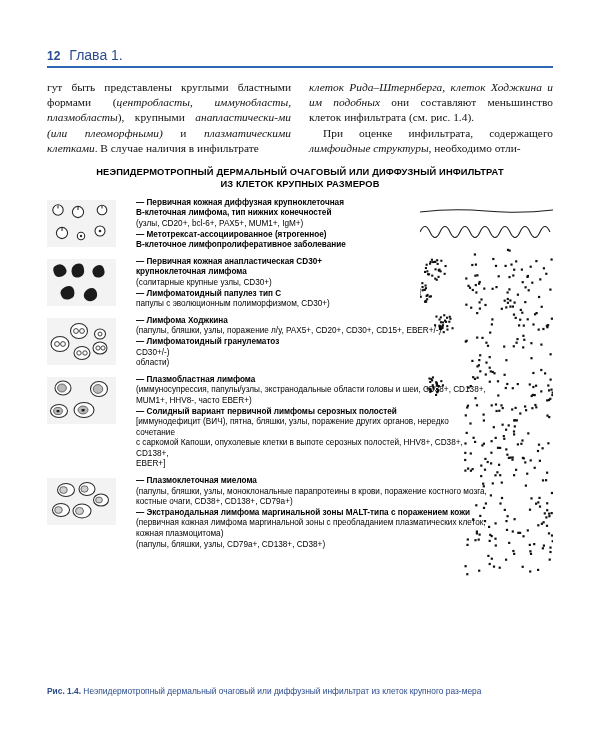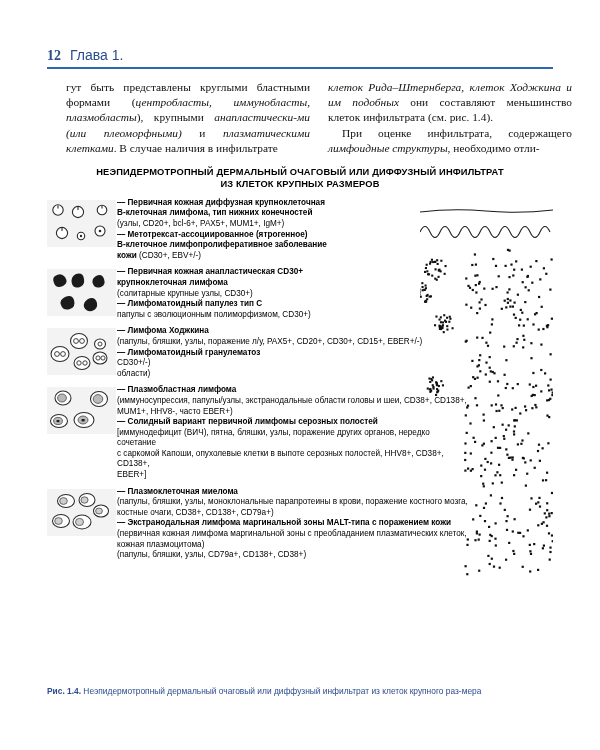--- a/index.html
+++ b/index.html
@@ -12,36 +12,36 @@
     position:relative;
   }
   .page{position:relative;width:600px;height:750px;}
 
   
   .header{
     position:absolute;left:47px;top:47px;width:506px;
   }
   .header-row{display:flex;align-items:baseline;gap:9px;}
   .pagenum{
-    font-family:Liberation Serif, serif;
-    font-weight:bold;font-size:14px;color:#2b4c8c;
+    font-family:Liberation Sans, sans-serif;
+    font-weight:bold;font-size:12px;color:#2b4c8c;
     letter-spacing:0px;
   }
   .chaptitle{
     font-family:"Liberation Sans", sans-serif;
     font-size:14px;color:#2b4c8c;
   }
   .header-rule{
     margin-top:3px;height:1.6px;background:#2f66b3;width:506px;
   }
 
   
   .bodytext{
     position:absolute;left:47px;top:80px;width:506px;
-    display:flex;gap:18px;margin-left:19px;
+    display:flex;gap:18px;
   }
   .col{
     width:244px;
     font-family:"Liberation Serif", serif;
     font-size:11.4px;
     line-height:15.2px;
     text-align:justify;
     color:#111;
   }
   .col p{margin:0;}
@@ -70,21 +70,21 @@
     position:absolute;right:0;top:0;width:133px;height:440px;
     overflow:hidden;
   }
   .histo svg{display:block;}
 
   
   .block{
     position:relative;
     display:flex;
     align-items:flex-start;
-    gap:1px;
+    gap:20px;
     margin-bottom:6px;
   }
   .cellbox{
     flex:0 0 auto;
     width:69px;height:47px;
     border:0;
     position:relative;
     margin-top:2px;
   }
   .cellbox svg{display:block;}
@@ -606,21 +606,20 @@
                 <path d="M15 28 v3"></path>
             </g>
           </svg>
         </div>
         <div class="txt">
             <span class="ln"><span class="b">— Первичная кожная диффузная крупноклеточная</span></span>
             <span class="ln"><span class="b">В-клеточная лимфома, тип нижних конечностей</span></span>
             <span class="ln"><span>(узлы, CD20+, bcl-6+, PAX5+, MUM1+, IgM+)</span></span>
             <span class="ln"><span class="b">— Метотрексат-ассоциированное (ятрогенное)</span></span>
             <span class="ln"><span class="b">В-клеточное лимфопролиферативное заболевание</span></span>
-            <span class="ln"><span class="b">кожи</span><span> (CD30+, EBV+/-)</span></span>
           </div>
       </div>
 
       <div class="block w-narrow">
         <div class="cellbox">
           <svg width="69" height="47" viewBox="0 0 69 47" xmlns="http://www.w3.org/2000/svg">
             <rect x="0" y="0" width="69" height="47" fill="#f3f3f3"></rect>
             <g fill="#1b1b1b">
               <path d="M8 7 q6 -4 10 1 q4 6 -2 9 q-7 3 -9 -3 q-2 -5 1 -7z"></path>
               <path d="M29 5 q7 -2 8 5 q1 6 -4 8 q-6 2 -8 -3 q-2 -7 4 -10z"></path>

